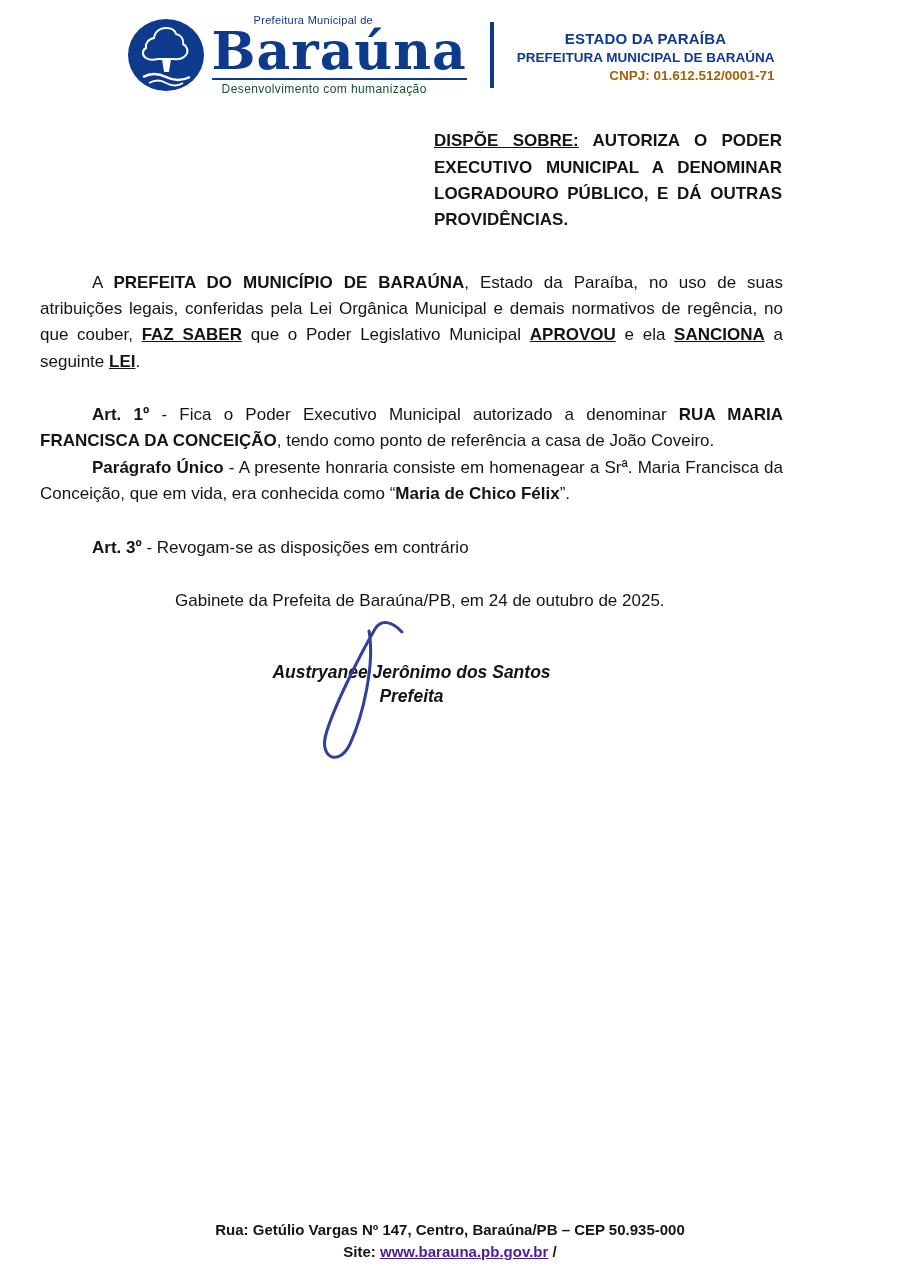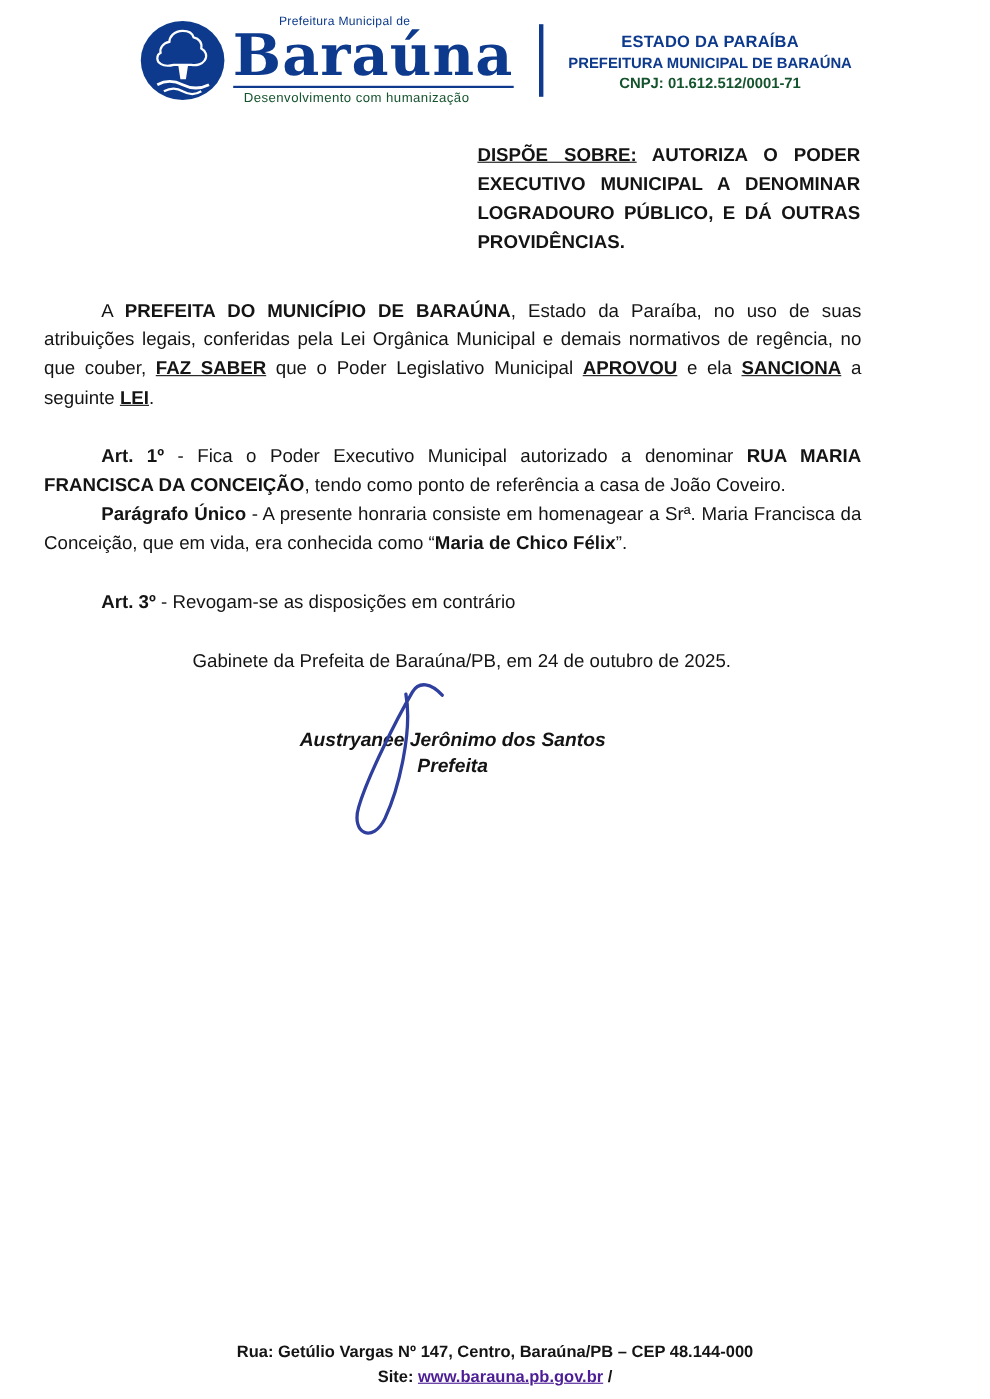--- a/index.html
+++ b/index.html
@@ -32,21 +32,21 @@
   }
   .tagline {
     font-size:12px; color:#14532d;
     border-top:2px solid #0d3a8c;
     margin-top:3px; padding:2px 0 0 10px; letter-spacing:.4px;
   }
   .header-divider { width:4px; height:66px; background:#0d3a8c; margin:8px 8px 0 8px; }
   .header-right { padding-top:16px; text-align:center; }
   .header-right .l1 { color:#0d3a8c; font-weight:bold; font-size:15px; letter-spacing:.2px; }
   .header-right .l2 { color:#0d3a8c; font-weight:bold; font-size:13.5px; margin-top:3px; }
-  .header-right .cnpj { color:#14532d; font-weight:bold; font-size:13.5px; margin-top:3px; }
+  .header-right .cnpj { color:#a16207; font-weight:bold; font-size:13.5px; margin-top:3px;text-align:right; }
 
   
   .title-box {
     width:690px;
     margin:26px 0 0 85px;
     border:2px solid #000;
     box-shadow:4px 5px 0 #000;
     padding:7px 0 6px;
     text-align:center;
     font-weight:bold; font-size:17px;
@@ -144,17 +144,17 @@
       <svg class="sig-stroke" width="130" height="155" viewBox="0 0 130 155">
         <path d="M96,16 C86,5 75,3 69,13 C55,37 28,90 20,118 C13,142 33,151 44,128 C57,100 69,48 63,15" fill="none" stroke="#2f3f9e" stroke-width="3" stroke-linecap="round"></path>
       </svg>
       <div class="sig-name">Austryanee Jerônimo dos Santos</div>
       <div class="sig-role">Prefeita</div>
     </div>
 
   </main>
 
   <footer class="footer">
-    <div class="address">Rua: Getúlio Vargas Nº 147, Centro, Baraúna/PB – CEP 48.144-000</div>
+    <div class="address">Rua: Getúlio Vargas Nº 147, Centro, Baraúna/PB – CEP 50.935-000</div>
     <div class="site-line"><span>Site: </span><a class="site-url">www.barauna.pb.gov.br</a><span> /</span></div>
   </footer>
 
 </div>
 
 </body></html>

